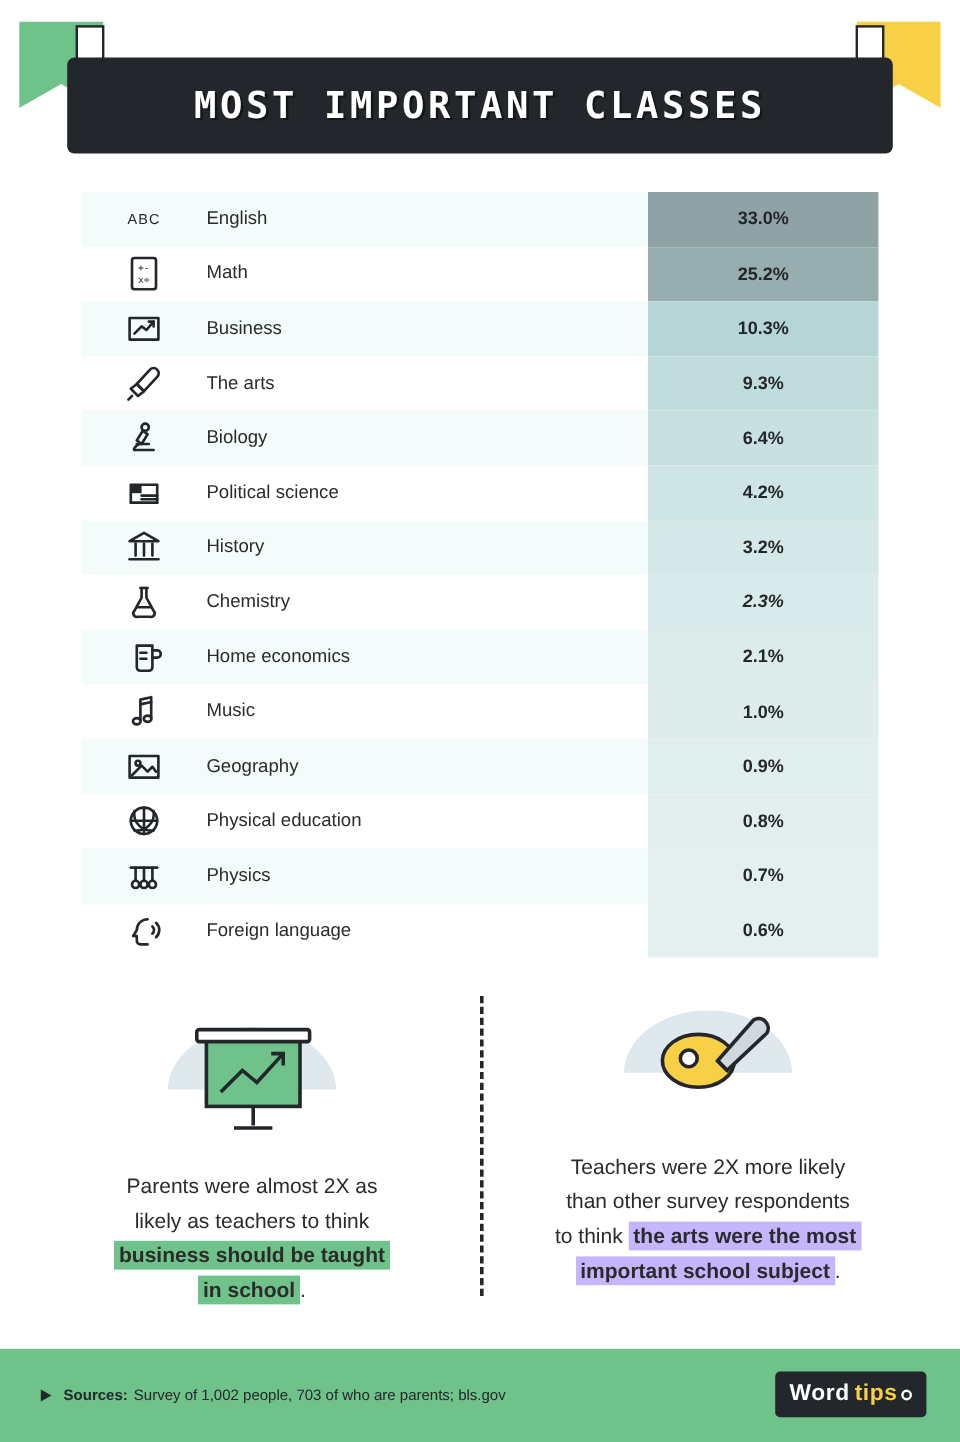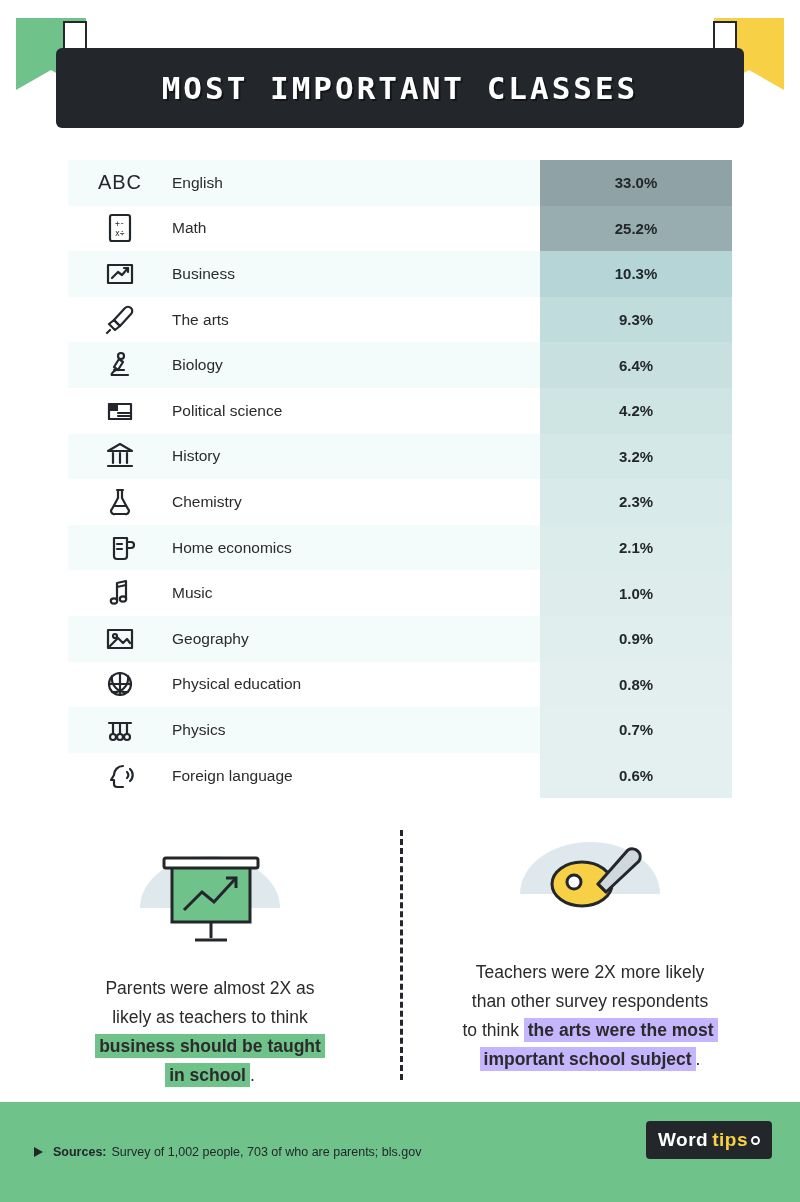--- a/index.html
+++ b/index.html
@@ -61,21 +61,21 @@
   }
   .row.alt .left { background: #ffffff; }
   .icon-cell {
     width: 104px;
     display: flex; align-items: center; justify-content: center;
     flex: none;
   }
   .icon-cell svg { display:block; }
   .abc-text {
     font-family: "Liberation Sans", sans-serif;
-    font-size: 20px;
+    font-size: 12px;
     letter-spacing: 1px;
     color: #23272b;
   }
   .label {
     font-size: 15.5px;
     color: #2b2b2b;
   }
   .val {
     width: 192px; flex: none;
     display: flex; align-items: center; justify-content: center;
@@ -107,21 +107,21 @@
     line-height: 29px;
     color: #2b2b2b;
     margin-top: 18px;
   }
   .hl-green { background: #6ec28a; padding: 2px 4px; font-weight: bold; }
   .hl-yellow { background: #c4b5fd; padding: 2px 4px; font-weight: bold; }
 
   
   .footer {
     position: absolute;
-    left: 0; bottom: 0; width: 800px; height: 100px;
+    left: 0; bottom: 0; width: 800px; height: 78px;
     background: #6ec28a;
     display: flex; align-items: center;
   }
   .footer-inner {
     display: flex; align-items: center;
     padding-left: 34px;
     font-size: 12.5px;
     color: #23272b;
   }
   .tri {
@@ -270,21 +270,21 @@
       <div class="left">
         <div class="icon-cell">
           <svg width="34" height="34" viewBox="0 0 34 34">
             <path d="M14,5 h6" stroke="#23272b" stroke-width="2.2" fill="none" stroke-linecap="round" stroke-linejoin="round"></path>
             <path d="M15,5 v8 l-6,11 a3,3 0 0 0 3,5 h10 a3,3 0 0 0 3,-5 l-6,-11 v-8" stroke="#23272b" stroke-width="2.2" fill="none" stroke-linecap="round" stroke-linejoin="round"></path>
             <line x1="11" y1="21" x2="23" y2="21" stroke="#23272b" stroke-width="2.2" fill="none" stroke-linecap="round" stroke-linejoin="round"></line>
           </svg>
         </div>
         <div class="label">Chemistry</div>
       </div>
-      <div class="val" style="background: rgb(216, 234, 233);">2.3%</div>
+      <div class="val" style="background: rgb(216, 234, 233); font-style: italic;">2.3%</div>
     </div>
     <div class="row">
       <div class="left">
         <div class="icon-cell">
           <svg width="34" height="34" viewBox="0 0 34 34">
             <path d="M11,7 h13 v18 a3,3 0 0 1 -3,3 h-7 a3,3 0 0 1 -3,-3 z" stroke="#23272b" stroke-width="2.2" fill="none" stroke-linecap="round" stroke-linejoin="round"></path>
             <path d="M24,11 h4 a3,3 0 0 1 0,6 h-4" stroke="#23272b" stroke-width="2.2" fill="none" stroke-linecap="round" stroke-linejoin="round"></path>
             <line x1="14" y1="13" x2="19" y2="13" stroke="#23272b" stroke-width="2.2" fill="none" stroke-linecap="round" stroke-linejoin="round"></line>
             <line x1="14" y1="18" x2="19" y2="18" stroke="#23272b" stroke-width="2.2" fill="none" stroke-linecap="round" stroke-linejoin="round"></line>
           </svg>

